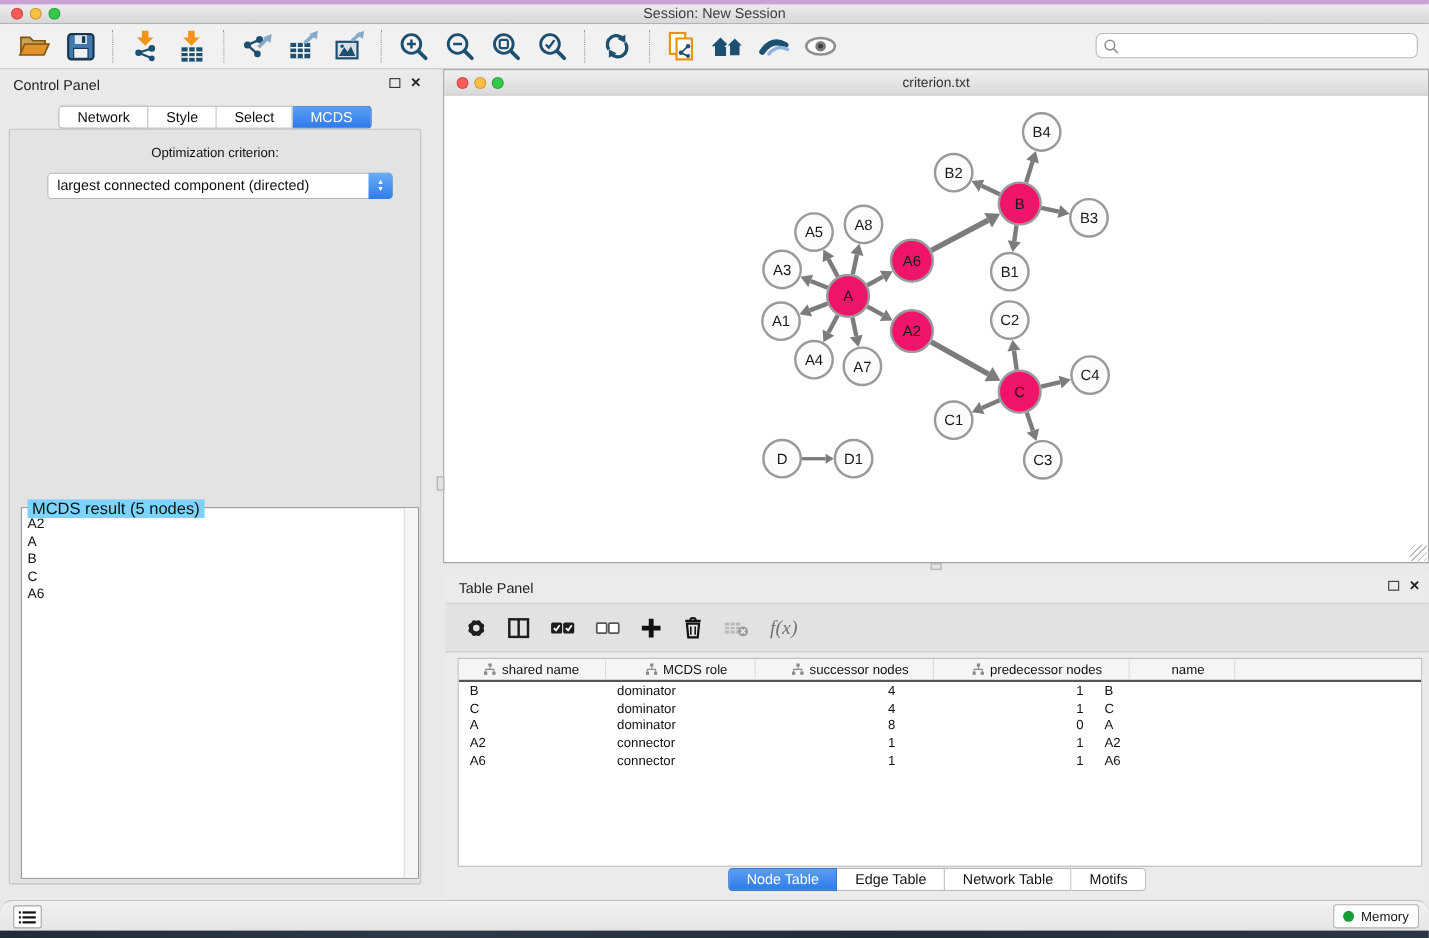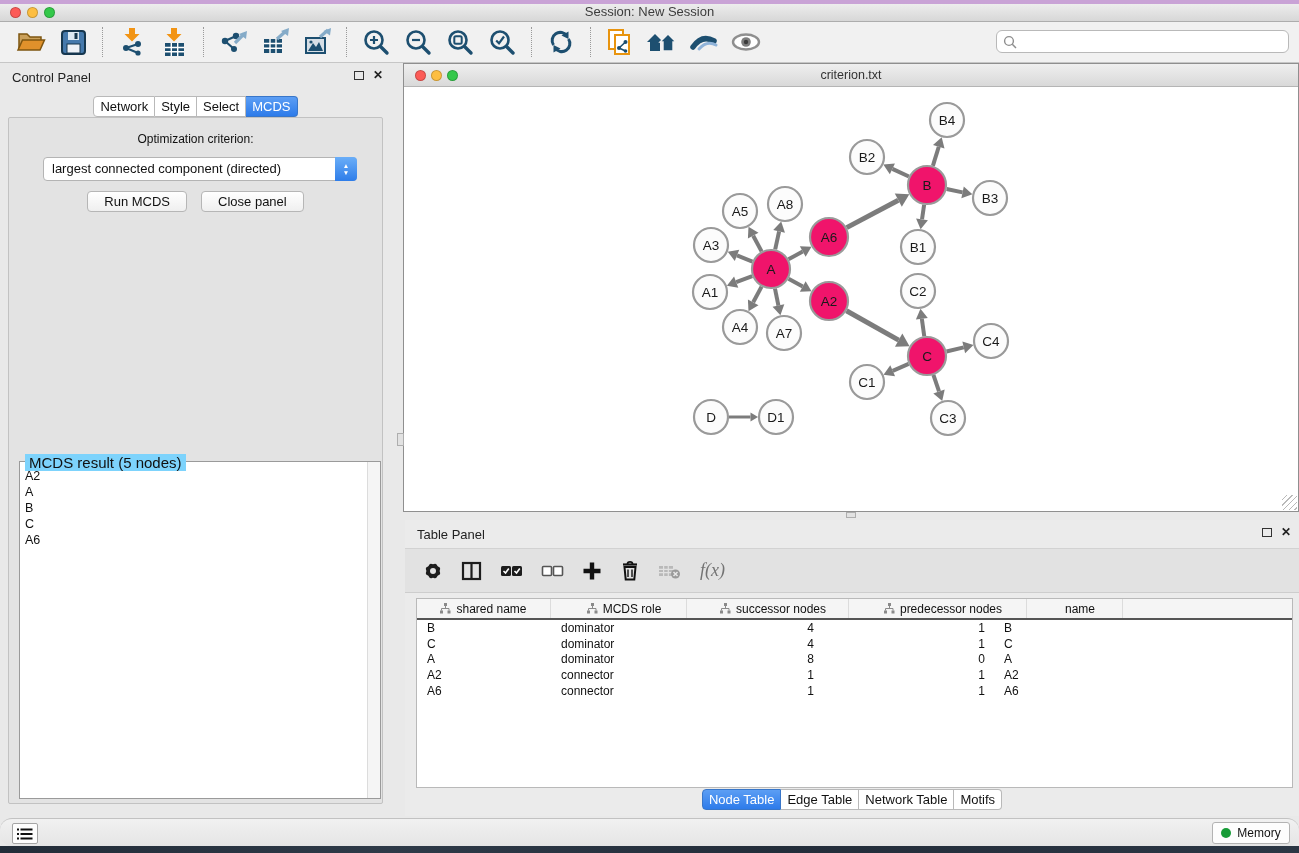--- a/index.html
+++ b/index.html
@@ -27,21 +27,21 @@
     display:flex; align-items:center; padding-left:6px; }
   .searchbox input { border:none; outline:none; flex:1; height:19px; font-size:12px; background:transparent; }
   
   .control-panel { position:absolute; left:0; top:63px; width:391px; height:755px; background:#e9e9e9; }
   .panel-head { position:absolute; left:0; top:0; width:100%; height:26px; }
   .panel-title { position:absolute; left:12px; top:7px; font-size:13px; color:#222; }
   .mini-icons { position:absolute; right:8px; top:7px; display:flex; gap:9px; align-items:center; }
   .float-ico { width:10px; height:9px; border:1.6px solid #333; }
   .close-ico { font-size:12px; font-weight:bold; color:#222; line-height:10px; }
   .cp-tabs { position:absolute; left:0; top:33px; width:100%; display:flex; justify-content:center; }
-  .cp-tab { height:21px; line-height:20px; padding:0 6px; background:#fff; font-size:13px;
+  .cp-tab { height:21px; line-height:20px; padding:0 16px; background:#fff; font-size:13px;
     border:1px solid #b9b9b9; border-left:none; color:#111; }
   .cp-tab:first-child { border-left:1px solid #b9b9b9; border-radius:4px 0 0 4px; }
   .cp-tab:last-child { border-radius:0 4px 4px 0; }
   .cp-tab.active { background:linear-gradient(#5c9ef4,#2d7bea); color:#fff; border-color:#3876c9; }
   .cp-card { position:absolute; left:8px; top:54px; width:375px; height:687px;
     background:#e3e3e3; border:1px solid #c2c2c2; border-radius:2px; }
   .opt-label { position:absolute; left:0; top:14px; width:100%; text-align:center; font-size:12px; }
   .cp-select { position:absolute; left:34px; top:39px; width:314px; height:24px; background:#fff;
     border:1px solid #b4b4b4; border-radius:4px; font-size:13px; line-height:22px; padding-left:8px; }
   .stepper { position:absolute; right:-1px; top:-1px; width:22px; height:24px;
@@ -259,24 +259,20 @@
     </div>
   <div class="cp-card">
     <div class="opt-label">Optimization criterion:</div>
     <div class="cp-select">
       <span>largest connected component (directed)</span>
       <div class="stepper">
           <span>▲</span>
           <span>▼</span>
         </div>
     </div>
-    <div class="cp-buttons">
-      <button class="btn">Run MCDS</button>
-      <button class="btn">Close panel</button>
-    </div>
     <div class="groupbox">
       <div class="groupbox-legend">MCDS result (5 nodes)</div>
       <div class="result-list">
           <div class="result-item">A2</div>
           <div class="result-item">A</div>
           <div class="result-item">B</div>
           <div class="result-item">C</div>
           <div class="result-item">A6</div>
         </div>
       <div class="scroll-track"></div>

